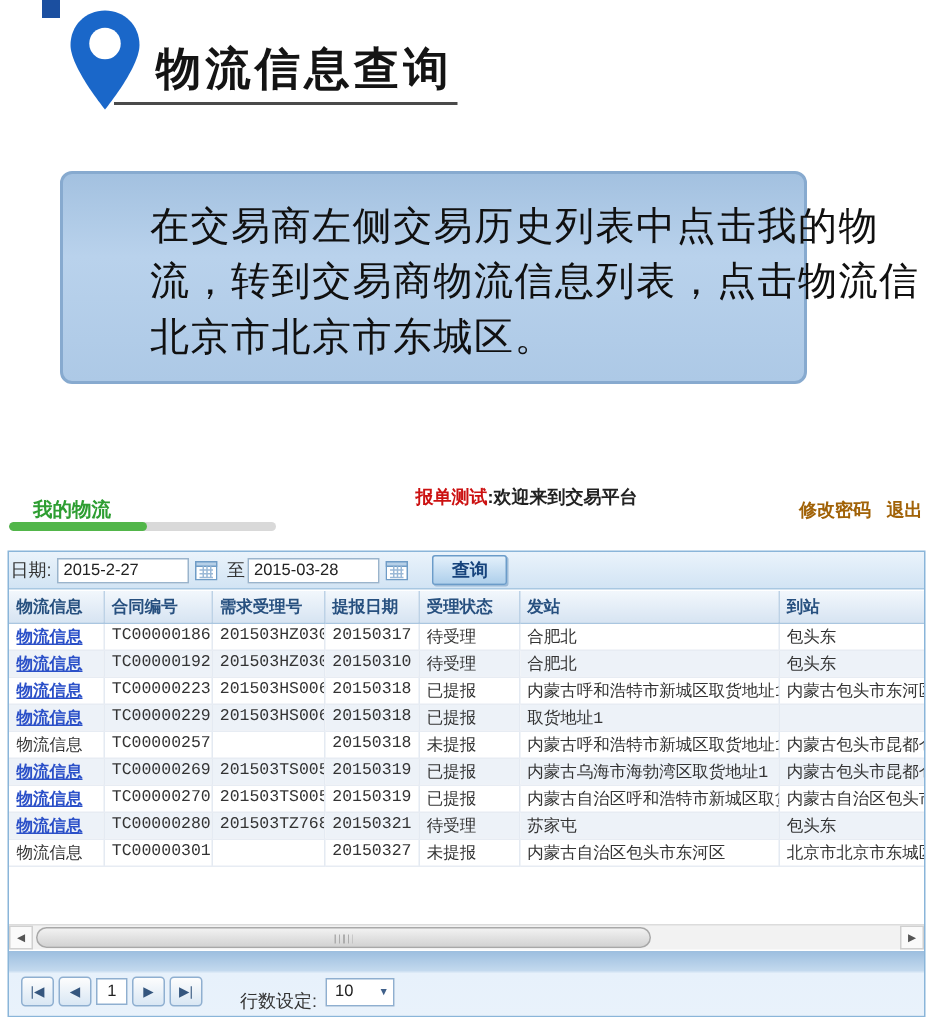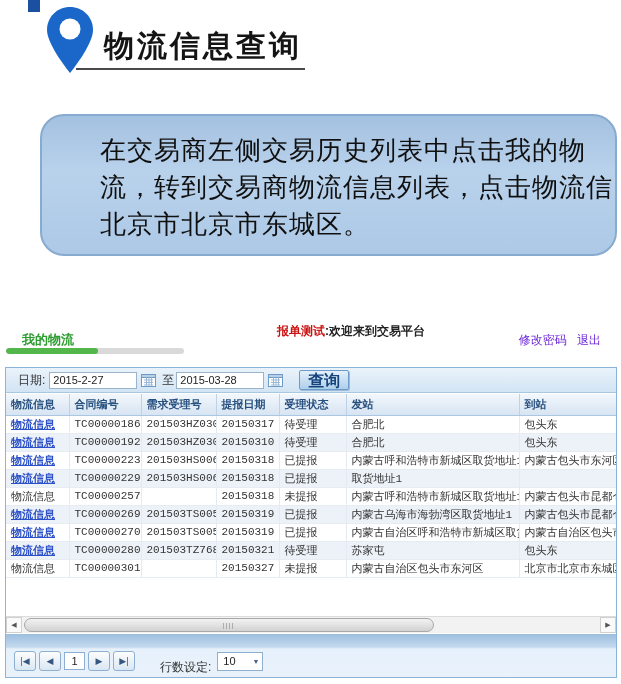--- a/index.html
+++ b/index.html
@@ -6,48 +6,48 @@
   html,body { width:621px; height:684px; background:#ffffff; font-family:"Liberation Sans","DejaVu Sans",sans-serif; position:relative; overflow:hidden; }
 
   
   .deco-square { position:absolute; left:28px; top:0; width:12px; height:12px; background:#1b4fa0; }
   .pin { position:absolute; left:44px; top:5px; }
   .slide-title { position:absolute; left:104px; top:26px; font-size:30px; font-weight:bold; color:#141414; letter-spacing:3px; }
   .title-line { position:absolute; left:76px; top:68px; width:229px; height:2px; background:#4a4a4a; }
 
   
   .instruction-box {
-    position:absolute; left:40px; top:114px; width:577px; height:142px;
-    border:2px solid #87aacf; border-radius:24px;
+    position:absolute; left:40px; top:114px; width:498px; height:142px;
+    border:2px solid #87aacf; border-radius:8px;
     background:linear-gradient(180deg,#a3c1e0 0%,#b9d2ec 40%,#adc9e6 100%);
     padding:16px 10px 10px 58px;
   }
   .instruction-line { font-size:26px; line-height:37px; color:#101010; letter-spacing:1px; white-space:nowrap; }
 
   
   .tab-my-logistics { position:absolute; left:22px; top:331px; font-size:13px; font-weight:bold; color:#2e9e32; cursor:pointer;text-align:center; }
   .tab-underline { position:absolute; left:6px; top:348px; width:178px; height:6px; border-radius:3px; background:#d9d9d9; overflow:hidden; }
   .tab-underline .green { display:block; width:92px; height:6px; border-radius:3px; background:#52b64a; }
   .welcome { position:absolute; left:277px; top:323px; font-size:12px; font-weight:bold; color:#222; white-space:nowrap; }
   .welcome .red { color:#cc1111; }
-  .account { position:absolute; right:20px; top:332px; font-size:12px; color:#6d28d9; white-space:nowrap; }
+  .account { position:absolute; right:6px; top:332px; font-size:12px; color:#a16207; white-space:nowrap;font-weight:bold; }
   .account span { cursor:pointer; }
   .account .gap { margin-left:7px; }
 
   
   .widget { position:absolute; left:5px; top:367px; width:612px; height:311px; border:1px solid #8ab5d9; background:#fff; }
 
   .filter-bar { position:absolute; left:0; top:0; right:0; height:25px;
     background:linear-gradient(180deg,#eaf3fb 0%,#d2e4f4 100%); border-bottom:1px solid #a8c8e2;
-    display:flex; align-items:center; padding-left:12px; font-size:12px; color:#333; }
+    display:flex; align-items:center; padding-left:1px; font-size:12px; color:#333; }
   .filter-bar .lbl { margin-right:4px; }
   .filter-bar input { width:88px; height:17px; border:1px solid #9ab4cc; font-size:11px; padding:0 3px; color:#222; font-family:inherit; }
   .cal { margin:0 4px; display:inline-flex; cursor:pointer; }
   .to-lbl { margin:0 2px; }
-  .search-btn { margin-left:12px; width:50px; height:20px; font-size:16px; font-weight:bold; color:#16437c;
+  .search-btn { margin-left:12px; width:50px; height:20px; font-size:12px; font-weight:bold; color:#16437c;
     background:linear-gradient(180deg,#e3f0fb 0%,#aecfeb 100%); border:1px solid #6b9cc9; border-radius:2px;
     box-shadow:1px 1px 0 #9dbbd8; cursor:pointer; font-family:inherit; }
 
   
   .grid-clip { position:absolute; left:0; top:26px; right:0; height:184px; overflow:hidden;font-family:Liberation Mono, monospace; }
   table { border-collapse:collapse; table-layout:fixed; width:660px; }
   th { height:21px; background:linear-gradient(180deg,#f2f7fc 0%,#d7e4f2 100%);
        font-size:11px; font-weight:bold; color:#27507f; text-align:left; padding:0 5px;
        border-right:1px solid #bdd2e6; border-bottom:1px solid #aac6e0; }
   td { height:18px; font-size:11px; color:#333; padding:0 5px; border-right:1px solid #e4eaf2; border-bottom:1px solid #e7ecf3;

